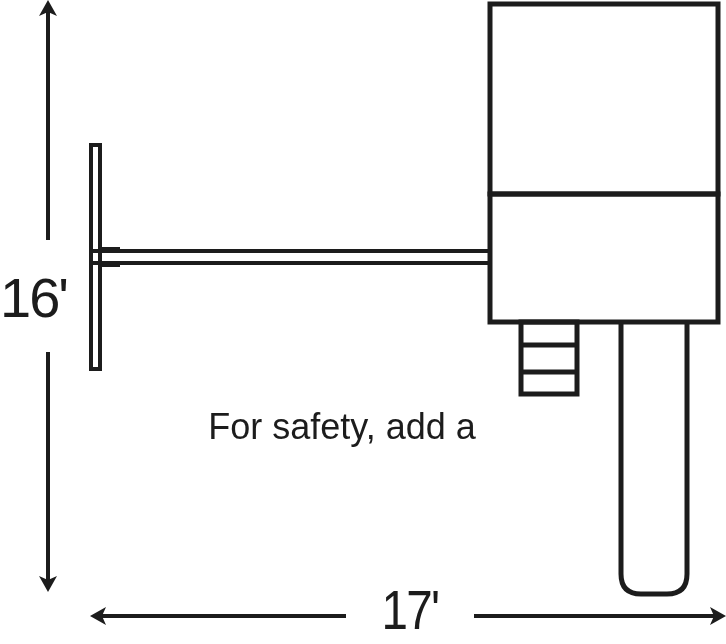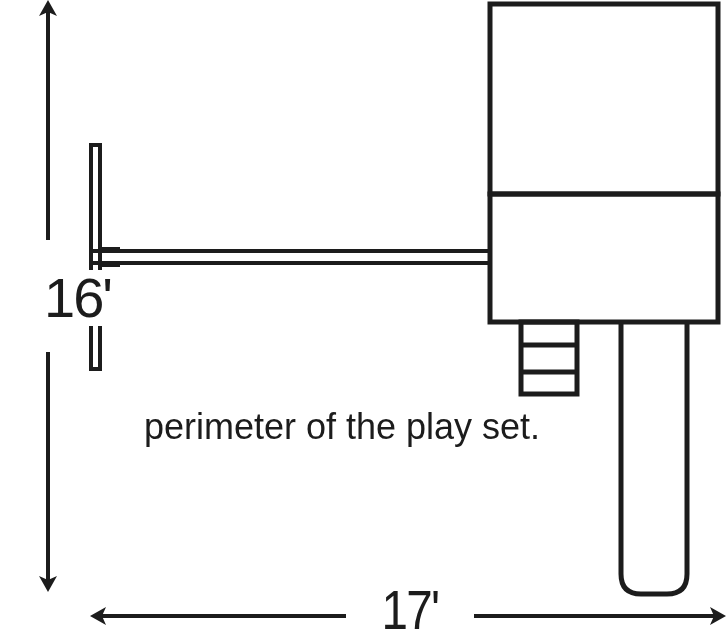--- a/index.html
+++ b/index.html
@@ -6,21 +6,21 @@
     body { width: 726px; height: 644px; position: relative; overflow: hidden; }
     svg { position: absolute; left: 0; top: 0; }
     .dim-label {
       position: absolute;
       font-family: "Liberation Sans", sans-serif;
       color: #1c1c1c;
       font-weight: 400;
       line-height: 1;
       background: #ffffff;
     }
-    .dim-h { left: 0px; top: 270px; font-size: 56px; letter-spacing: -2px; padding-left: 44px; }
+    .dim-h { left: 0px; top: 270px; font-size: 56px; letter-spacing: -2px; }
     .dim-w { left: 378px; top: 582px; font-size: 56px; letter-spacing: -2px; transform: scaleX(0.85); transform-origin: left top; padding: 0 4px; }
     .note {
       position: absolute;
       left: 100px; top: 404px; width: 484px;
       text-align: center;
       font-family: "Liberation Sans", sans-serif;
       font-size: 36px;
       line-height: 46px;
       color: #1c1c1c;
     }
@@ -65,14 +65,14 @@
     </g>
 
     <path d="M621 322 L621 574 Q621 594 641 594 L667 594 Q687 594 687 574 L687 322"></path>
   </g>
 </svg>
 
 <div class="dim-label dim-h">16'</div>
 <div class="dim-label dim-w">17'</div>
 
 <div class="note">
-  <div>perimeter of the play set.</div>
+  <div>For safety, add a</div>
 </div>
 
 </body></html>

